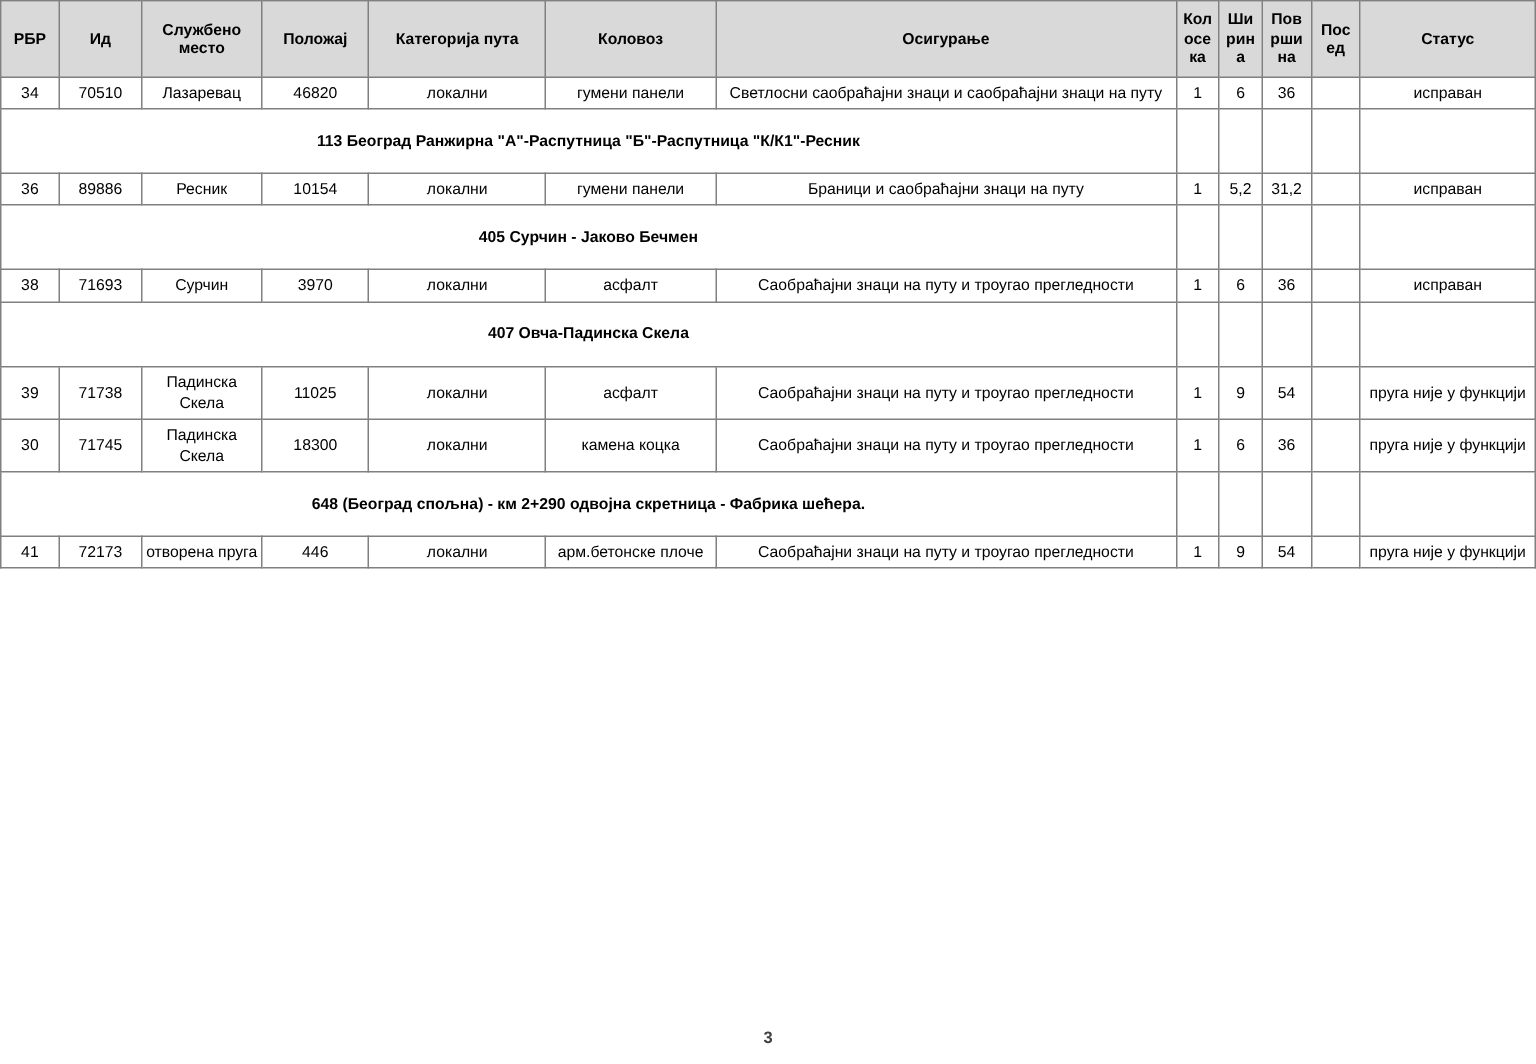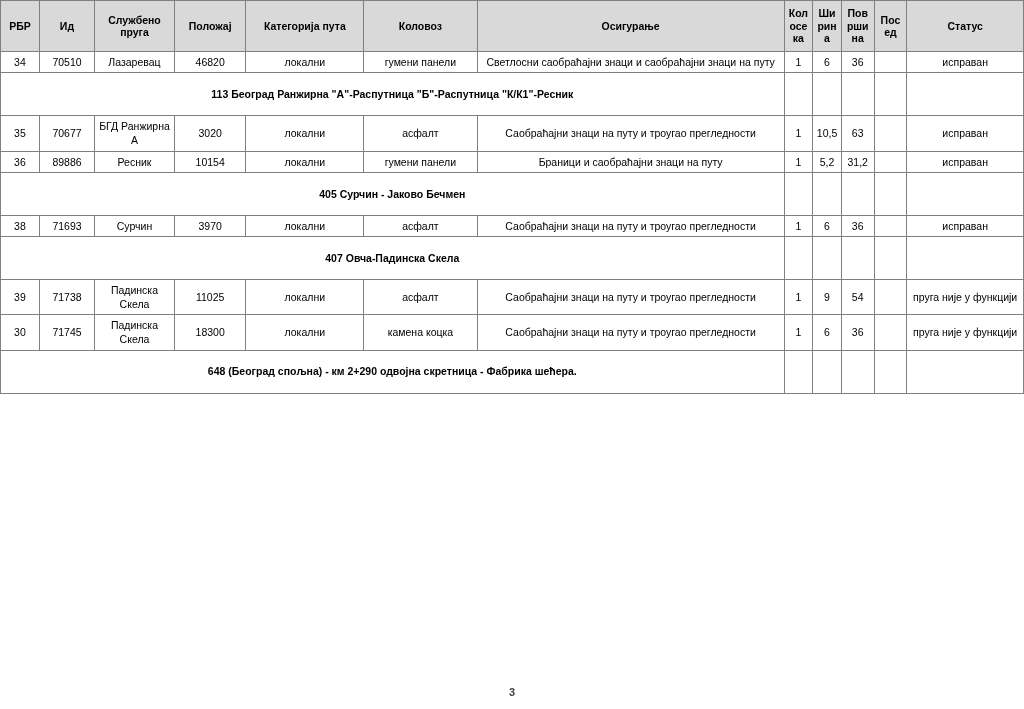--- a/index.html
+++ b/index.html
@@ -119,21 +119,21 @@
     <thead>
       <tr>
         <th>
             <span class="h-stack">РБР</span>
           </th>
         <th>
             <span class="h-stack">Ид</span>
           </th>
         <th>
           <span class="h-stack">Службено</span>
-          <span class="h-stack">пруга</span>
+          <span class="h-stack">место</span>
         </th>
         <th>
             <span class="h-stack">Положај</span>
           </th>
         <th>
             <span class="h-stack">Категорија пута</span>
           </th>
         <th>
             <span class="h-stack">Коловоз</span>
           </th>
@@ -181,34 +181,20 @@
         </tr>
         <tr class="section-row">
           <td colspan="7">113 Београд Ранжирна "А"-Распутница "Б"-Распутница "К/К1"-Ресник</td>
           <td class="narrow"></td>
           <td class="narrow"></td>
           <td class="narrow"></td>
           <td class="narrow"></td>
           <td></td>
         </tr>
         <tr class="data-row">
-          <td>35</td>
-          <td>70677</td>
-          <td>БГД Ранжирна А</td>
-          <td>3020</td>
-          <td>локални</td>
-          <td>асфалт</td>
-          <td>Саобраћајни знаци на путу  и троугао прегледности</td>
-          <td class="narrow">1</td>
-          <td class="narrow">10,5</td>
-          <td class="narrow">63</td>
-          <td class="narrow"></td>
-          <td>исправан</td>
-        </tr>
-        <tr class="data-row">
           <td>36</td>
           <td>89886</td>
           <td>Ресник</td>
           <td>10154</td>
           <td>локални</td>
           <td>гумени панели</td>
           <td>Браници и саобраћајни знаци на путу</td>
           <td class="narrow">1</td>
           <td class="narrow">5,2</td>
           <td class="narrow">31,2</td>
@@ -274,18 +260,32 @@
           <td>пруга није у функцији</td>
         </tr>
         <tr class="section-row">
           <td colspan="7">648 (Београд спољна) - км 2+290 одвојна скретница - Фабрика шећера.</td>
           <td class="narrow"></td>
           <td class="narrow"></td>
           <td class="narrow"></td>
           <td class="narrow"></td>
           <td></td>
         </tr>
+        <tr class="data-row">
+          <td>41</td>
+          <td>72173</td>
+          <td>отворена пруга</td>
+          <td>446</td>
+          <td>локални</td>
+          <td>арм.бетонске плоче</td>
+          <td>Саобраћајни знаци на путу  и троугао прегледности</td>
+          <td class="narrow">1</td>
+          <td class="narrow">9</td>
+          <td class="narrow">54</td>
+          <td class="narrow"></td>
+          <td>пруга није у функцији</td>
+        </tr>
       </tbody>
   </table>
 
   <div class="pagenum">3</div>
 
 </div>
 
 </body></html>

